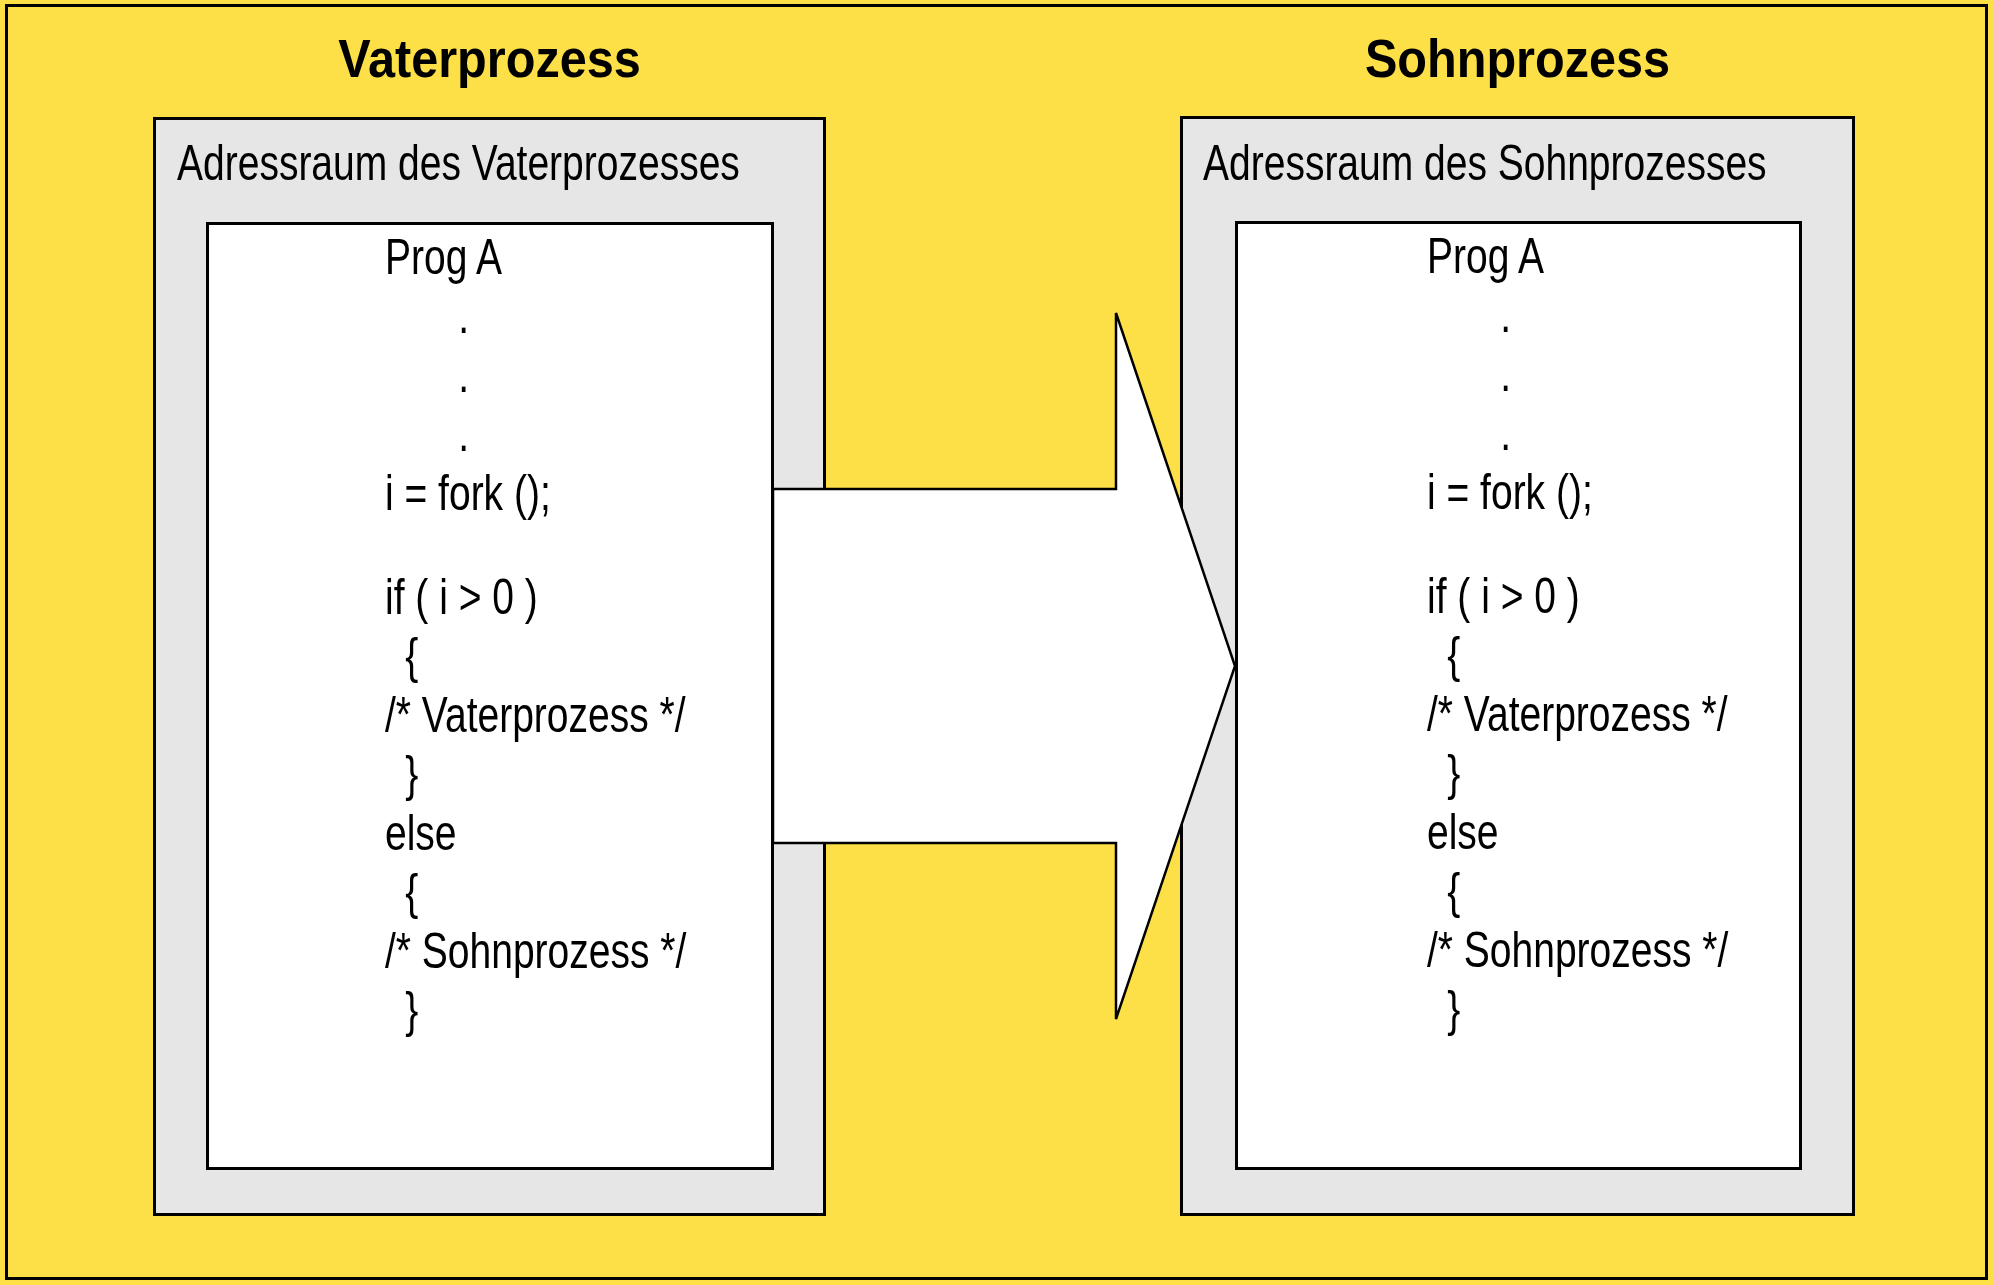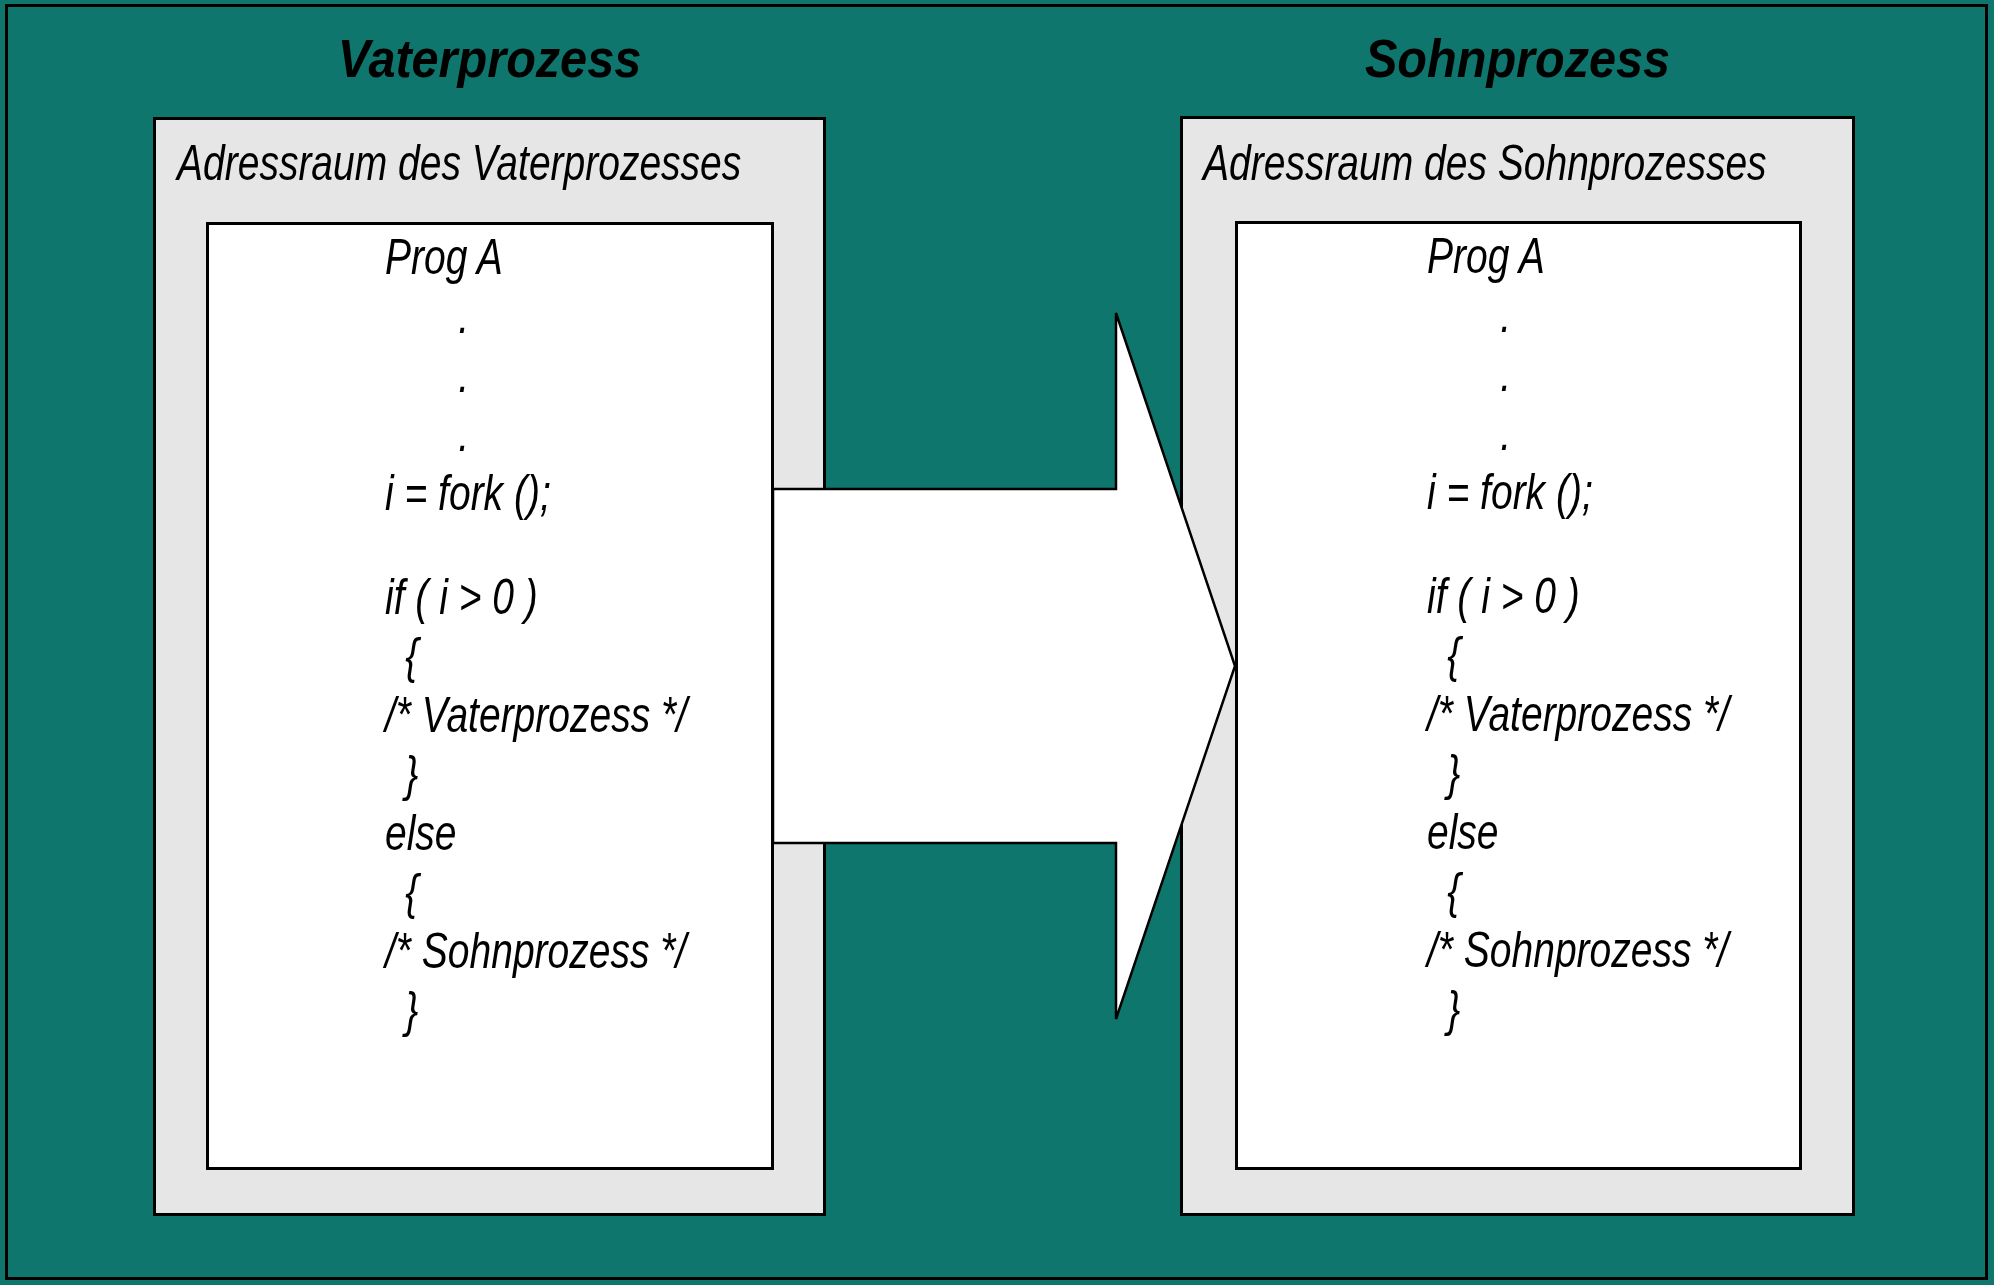--- a/index.html
+++ b/index.html
@@ -1,21 +1,20 @@
 <!DOCTYPE html>
 <html><head>
 <meta charset="utf-8">
 <style>
   html,body { margin:0; padding:0; background:#ffffff; }
   .canvas {
-    position:relative; width:1994px; height:1285px; background:#0f766e;
+    position:relative; width:1994px; height:1285px; background:#fde047;
     font-family:"Liberation Sans", sans-serif; color:#000;
     --box-fill:#e6e6e6; --line:#000000;
     overflow:hidden;
-    font-style:italic;
   }
   .frame {
     position:absolute; left:5px; top:4px; width:1983px; height:1276px;
     border:3px solid var(--line); box-sizing:border-box;
   }
   .graybox {
     position:absolute; background:var(--box-fill);
     border:3px solid var(--line); box-sizing:border-box;
   }
   .graybox.left  { left:153px;  top:117px; width:673px; height:1099px; }

